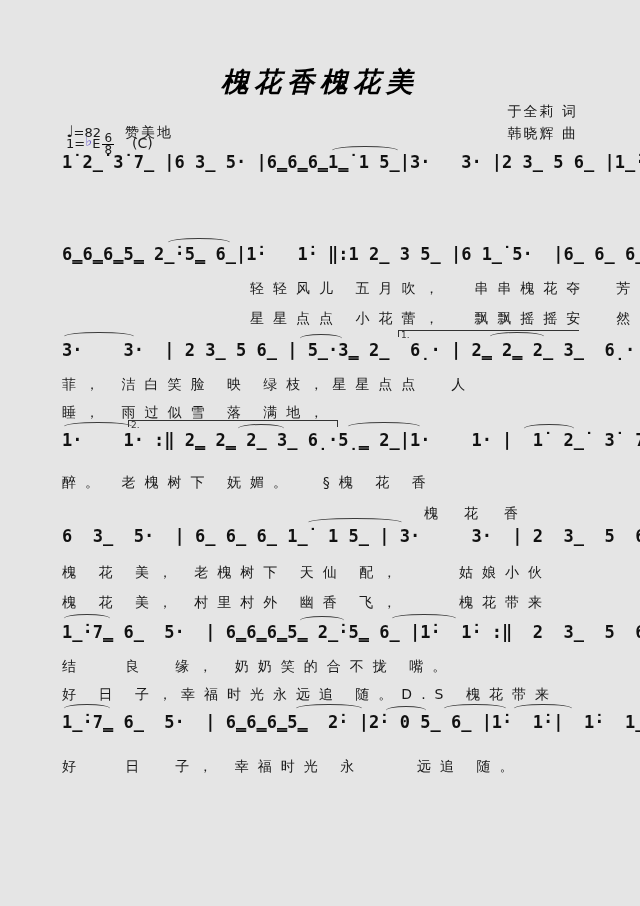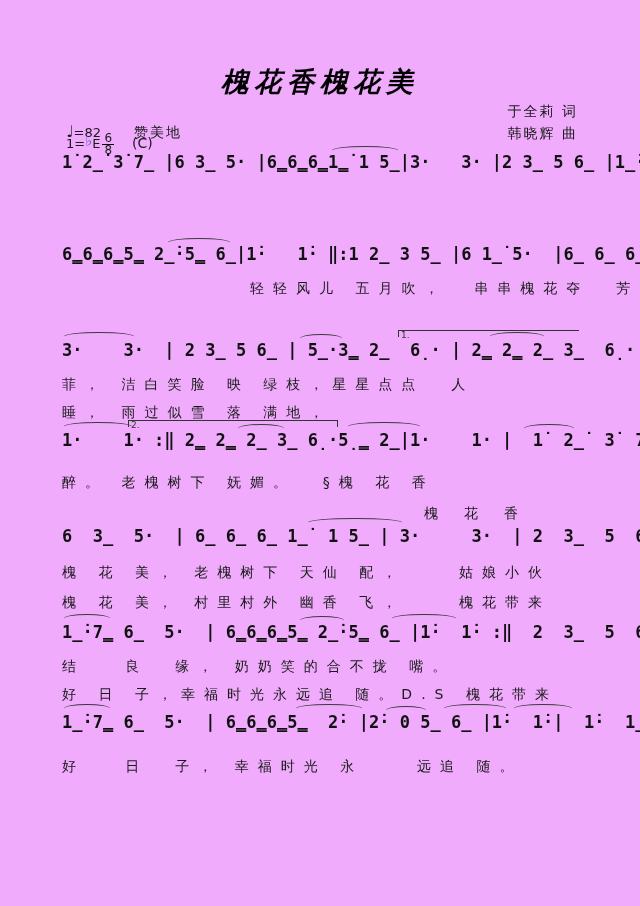--- a/index.html
+++ b/index.html
@@ -1,33 +1,33 @@
 <!DOCTYPE html>
 <html><head>
 <meta charset="utf-8">
 <style>
   html,body{margin:0;padding:0;background:#fff;}
   .sheet{
-    position:relative;width:640px;height:906px;background:#f0abfc;
+    position:relative;width:640px;height:906px;background:#e5e5e5;
     font-family:"DejaVu Sans",sans-serif;color:#1a1a1a;overflow:hidden;
   }
   .title{
     position:absolute;left:0;right:0;top:64px;text-align:center;
     font-family:"DejaVu Serif",serif;font-style:italic;font-weight:bold;
     font-size:27px;letter-spacing:6px;color:#000;
   }
   .keyblock{position:absolute;left:66px;top:96px;font-size:13px;white-space:nowrap;margin-top:36px;}
   .keyblock .flat{color:#6a5acd;font-size:15px;vertical-align:2px;}
   .frac{display:inline-block;text-align:center;font-size:12px;line-height:11px;vertical-align:-6px;margin-left:2px;}
   .frac .num{display:block;border-bottom:1px solid #000;padding:0 2px;}
   .frac .den{display:block;padding:0 2px;}
   .chord{font-size:14px;margin-left:18px;}
   .tempoblock{position:absolute;left:66px;top:122px;font-size:13px;white-space:nowrap;}
   .tempoblock .notesym{font-size:16px;}
-  .tempoblock .expr{font-size:14px;margin-left:33px;letter-spacing:2px;}
+  .tempoblock .expr{font-size:14px;margin-left:24px;letter-spacing:2px;}
   .credits{position:absolute;right:62px;top:100px;text-align:left;font-size:14px;line-height:22px;letter-spacing:2px;}
   .mline{
     position:absolute;left:62px;white-space:pre;
     font-family:"DejaVu Sans Mono","DejaVu Sans",monospace;
     font-weight:700;font-size:17px;color:#111;
   }
   .lyr{
     position:absolute;white-space:pre;font-size:14px;letter-spacing:9px;color:#1a1a1a;
     font-family:"DejaVu Sans",sans-serif;
   }
@@ -61,20 +61,21 @@
 
   <div class="mline" style="top:152px">1̇ 2̲̇ 3̇ 7̲ |6 3̲ 5· |6̳6̳6̳1̳̇ 1 5̲|3·   3· |2 3̲ 5 6̲ |1̲̇·7̳ 6̲  5·|</div>
   <div class="mline" style="top:244px">6̳6̳6̳5̳ 2̲̇·5̳ 6̲|1̇·   1̇· ‖:1 2̲ 3 5̲ |6 1̲̇ 5·  |6̲ 6̲ 6̲ 5̲ 1  2̲</div>
   <div class="mline" style="top:340px">3·    3·  | 2 3̲ 5 6̲ | 5̲·3̳ 2̲  6̣· | 2̳ 2̳ 2̲ 3̲  6̣· 5̣̳  6̣̲</div>
   <div class="mline" style="top:430px">1·    1· :‖ 2̳ 2̳ 2̲ 3̲ 6̣·5̣̳ 2̲|1·    1· |  1̇  2̲̇  3̇  7̲</div>
   <div class="mline" style="top:526px">6  3̲  5·  | 6̲ 6̲ 6̲ 1̲̇  1 5̲ | 3·     3·  | 2  3̲  5  6̲</div>
   <div class="mline" style="top:622px">1̲̇·7̳ 6̲  5·  | 6̳6̳6̳5̳ 2̲̇·5̳ 6̲ |1̇·  1̇· :‖  2  3̲  5  6̲</div>
   <div class="mline" style="top:712px">1̲̇·7̳ 6̲  5·  | 6̳6̳6̳5̳  2̇· |2̇· 0 5̲ 6̲ |1̇·  1̇·|  1̇·  1̲̇ 0‖</div>
 
   <div class="lyr" style="left:250px;top:280px">轻轻风儿 五月吹，  串串槐花夺  芳</div>
+  <div class="lyr" style="left:250px;top:310px">星星点点 小花蕾，  飘飘摇摇安  然</div>
   <div class="lyr" style="left:62px;top:376px">菲， 洁白笑脸 映 绿枝，星星点点  人</div>
   <div class="lyr" style="left:62px;top:404px">睡， 雨过似雪 落 满地，</div>
   <div class="lyr" style="left:62px;top:474px">醉。 老槐树下 妩媚。  §槐 花 香</div>
   <div class="lyr" style="left:424px;top:505px;letter-spacing:26px">槐花香</div>
   <div class="lyr" style="left:62px;top:564px">槐 花 美， 老槐树下 天仙 配，    姑娘小伙</div>
   <div class="lyr" style="left:62px;top:594px">槐 花 美， 村里村外 幽香 飞，    槐花带来</div>
   <div class="lyr" style="left:62px;top:658px">结   良  缘， 奶奶笑的合不拢 嘴。</div>
   <div class="lyr" style="left:62px;top:686px">好 日 子，幸福时光永远追 随。D.S 槐花带来</div>
   <div class="lyr" style="left:62px;top:758px">好   日  子， 幸福时光 永    远追 随。</div>
 

